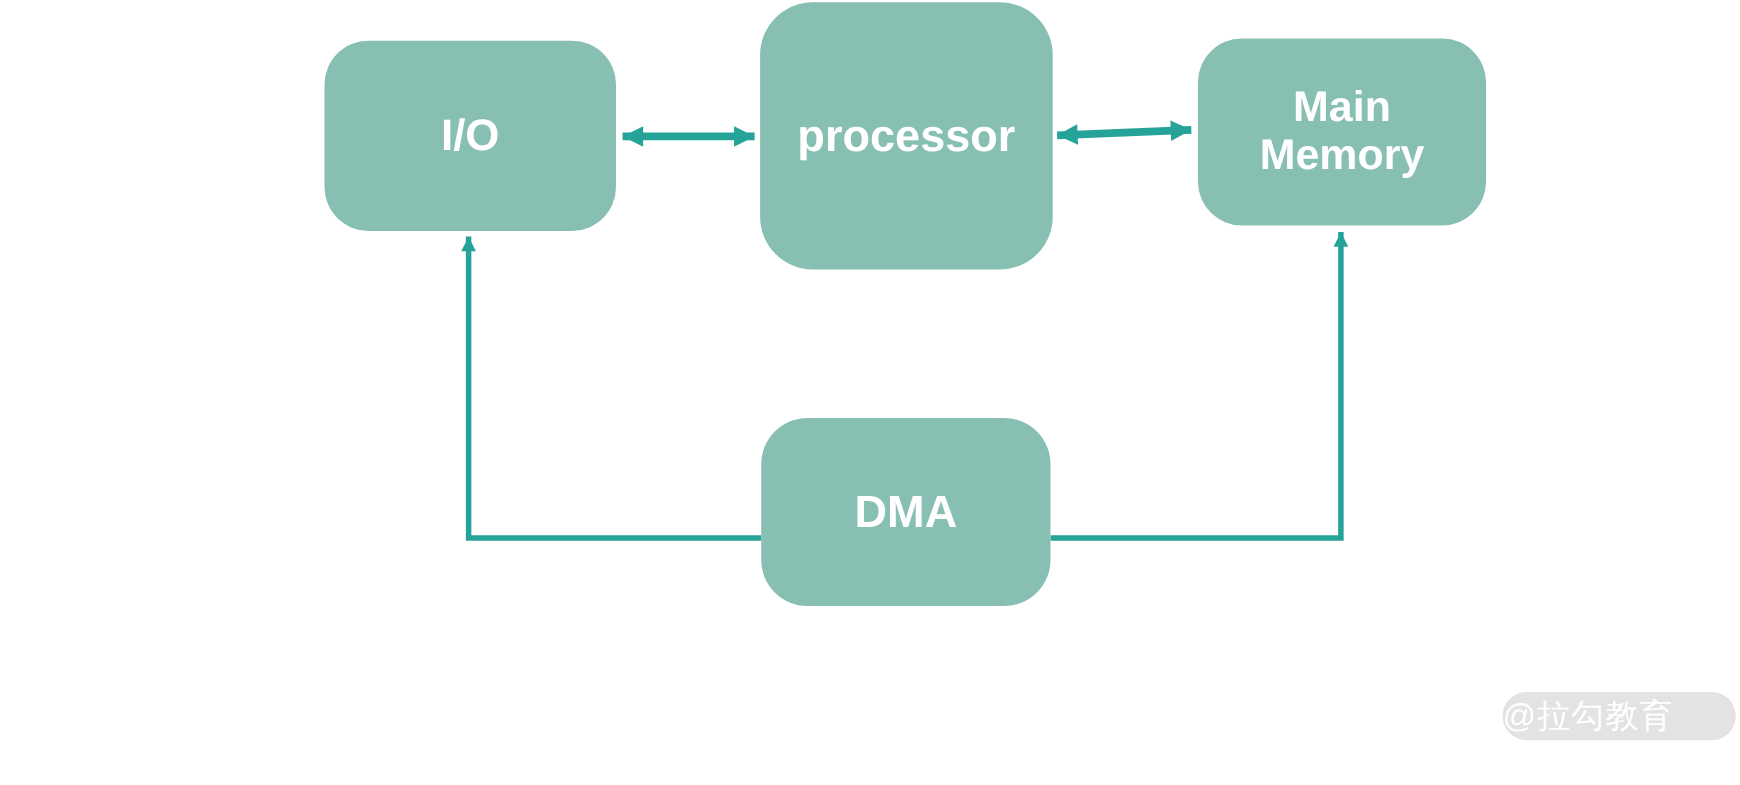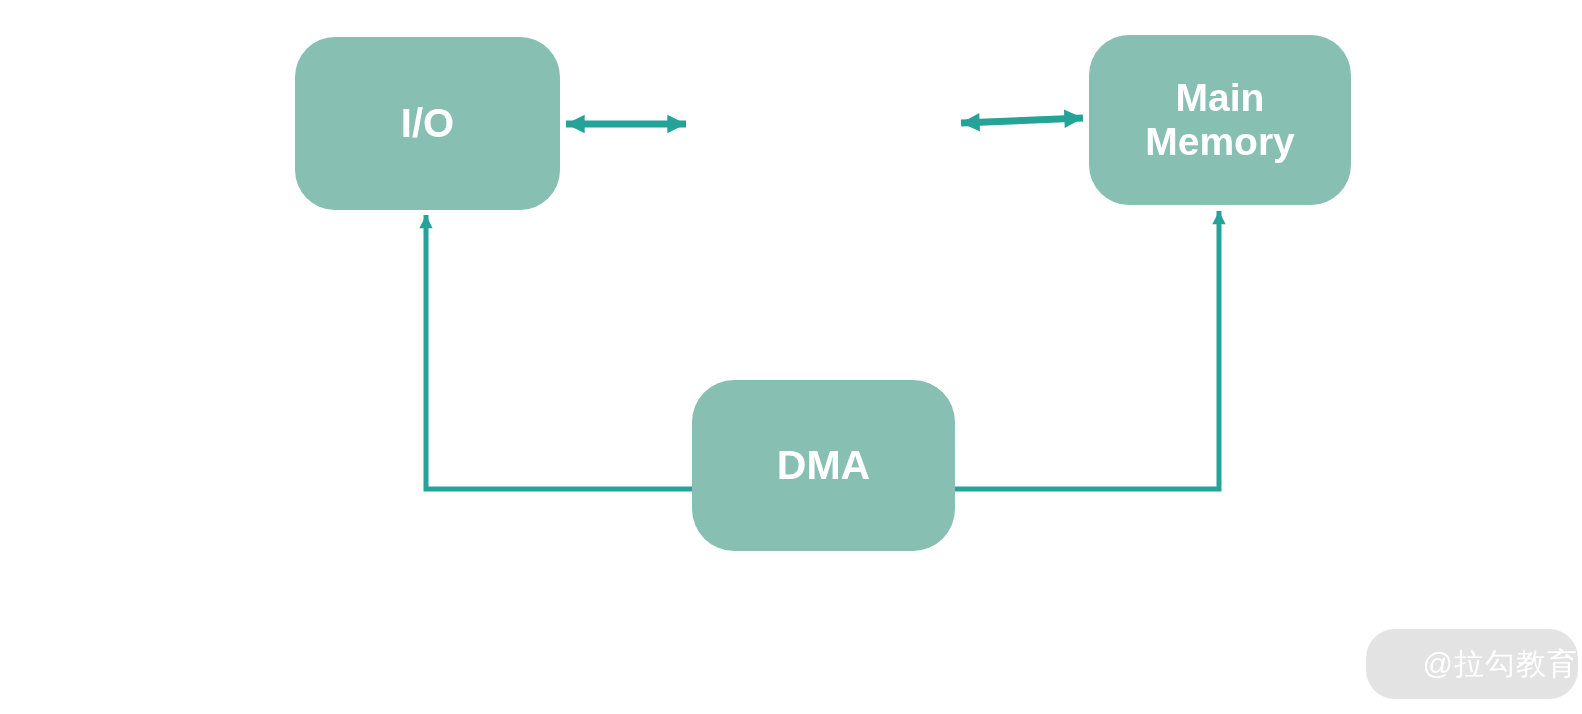--- a/index.html
+++ b/index.html
@@ -58,27 +58,27 @@
     left:1057px;top:35px;width:262px;height:170px;
     border-radius:40px;font-size:39px;
   }
   .node-dma{
     left:660px;top:380px;width:263px;height:171px;
     border-radius:42px;font-size:41px;
   }
   .watermark{
     position:absolute;
     left:1334px;top:629px;
-    width:212px;height:70px;
+    width:212px;height:44px;
     border-radius:29px;
     background:var(--watermark-bg);
     color:var(--watermark-text);
     display:flex;
     align-items:center;
-    justify-content:flex-end;
+    justify-content:flex-start;
     font-size:30px;
     font-weight:500;
     letter-spacing:1px;
   }
 </style>
 </head>
 <body>
 
 <div class="canvas">
 
@@ -95,20 +95,23 @@
 
     <path class="shaft" d="M660,489 L394,489 L394,215" stroke-width="5" marker-end="url(#arrowhead)"></path>
 
     <path class="shaft" d="M923,489 L1187,489 L1187,211" stroke-width="5" marker-end="url(#arrowhead)"></path>
   </svg>
 
   <div class="node node-io">
     <span>I/O</span>
   </div>
 
+  <div class="node node-processor">
+    <span>processor</span>
+  </div>
 
   <div class="node node-main-memory">
     <span>
       <span>Main</span><br>
       <span>Memory</span>
     </span>
   </div>
 
   <div class="node node-dma">
     <span>DMA</span>

